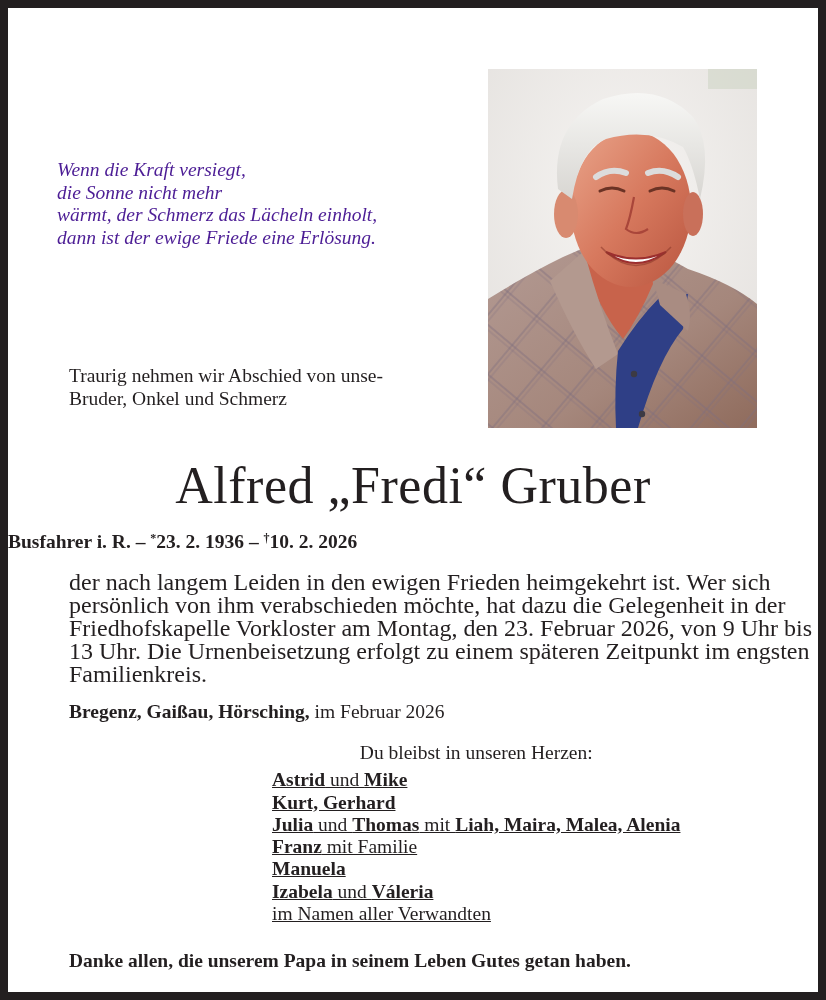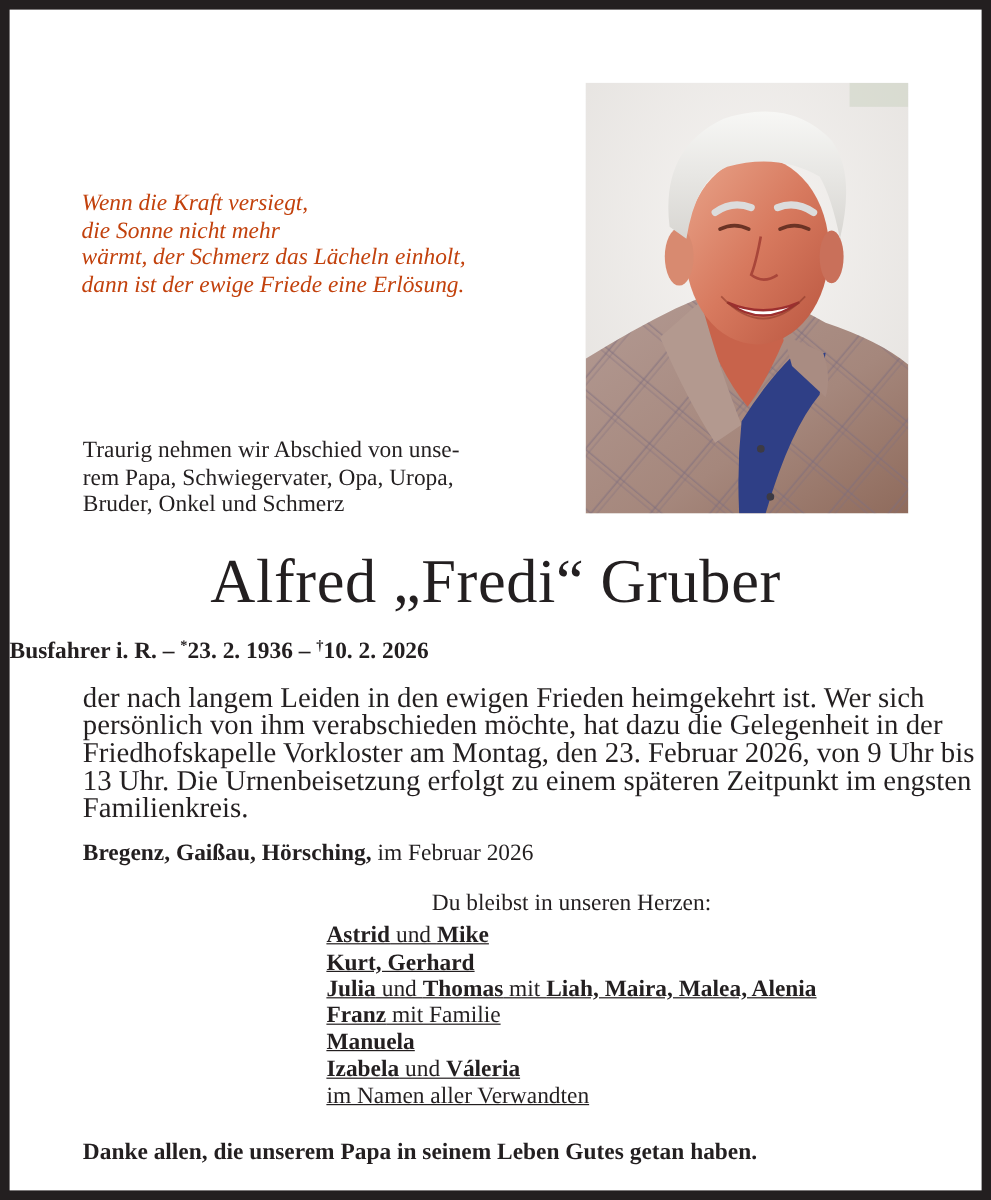--- a/index.html
+++ b/index.html
@@ -18,27 +18,27 @@
     .page {
       position: absolute;
       left: 8px;
       top: 8px;
       width: 810px;
       height: 984px;
       background: #ffffff;
     }
     .poem {
       position: absolute;
-      left: 60px;
+      left: 49px;
       top: 151px;
       font-family: "Liberation Serif", "DejaVu Serif", serif;
       font-style: italic;
       font-size: 19.5px;
       line-height: 22.5px;
-      color: #c2410c;
+      color: #4c1d95;
       white-space: pre-line;
     }
     .photo {
       position: absolute;
       left: 480px;
       top: 61px;
       width: 269px;
       height: 359px;
       overflow: hidden;
       background: linear-gradient(180deg, #efefef 0%, #ebe8e6 55%, #e2dcd7 100%);
@@ -192,21 +192,20 @@
 
       <path d="M146 128 Q142 150 138 160 Q148 168 160 160" stroke="#a9463a" stroke-width="2.2" fill="none"></path>
 
       <path d="M118 183 Q148 205 178 183 Q148 196 118 183 Z" fill="#ffffff" stroke="#9c2f2f" stroke-width="2"></path>
       <path d="M113 178 Q148 215 183 178" stroke="#8e3a2c" stroke-width="1.5" fill="none" opacity="0.6"></path>
     </svg>
   </div>
 
   <div class="intro">
     <span>Traurig nehmen wir Abschied von unse-</span>
-    <span>rem Papa, Schwiegervater, Opa, Uropa,</span>
     <span>Bruder, Onkel und Schmerz</span>
   </div>
 
   <div class="name">Alfred „Fredi“ Gruber</div>
 
   <div class="subtitle">
     <span>Busfahrer i. R. –</span>
     <sup>*</sup><span>23. 2. 1936 –</span>
     <sup>†</sup><span>10. 2. 2026</span>
   </div>

